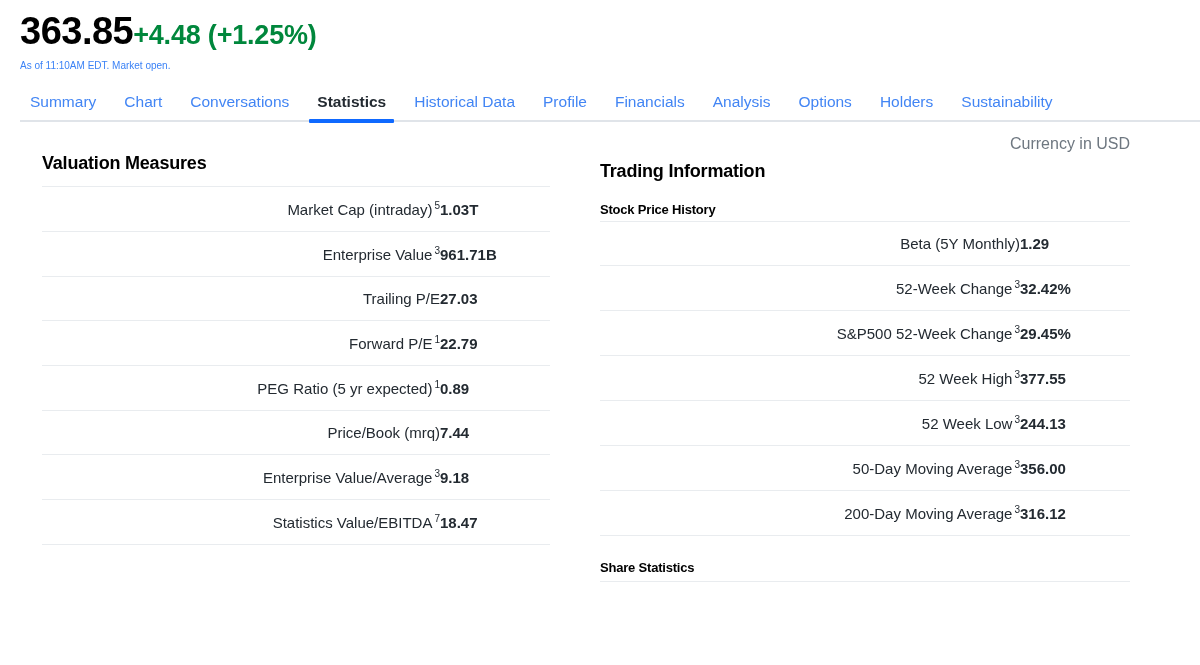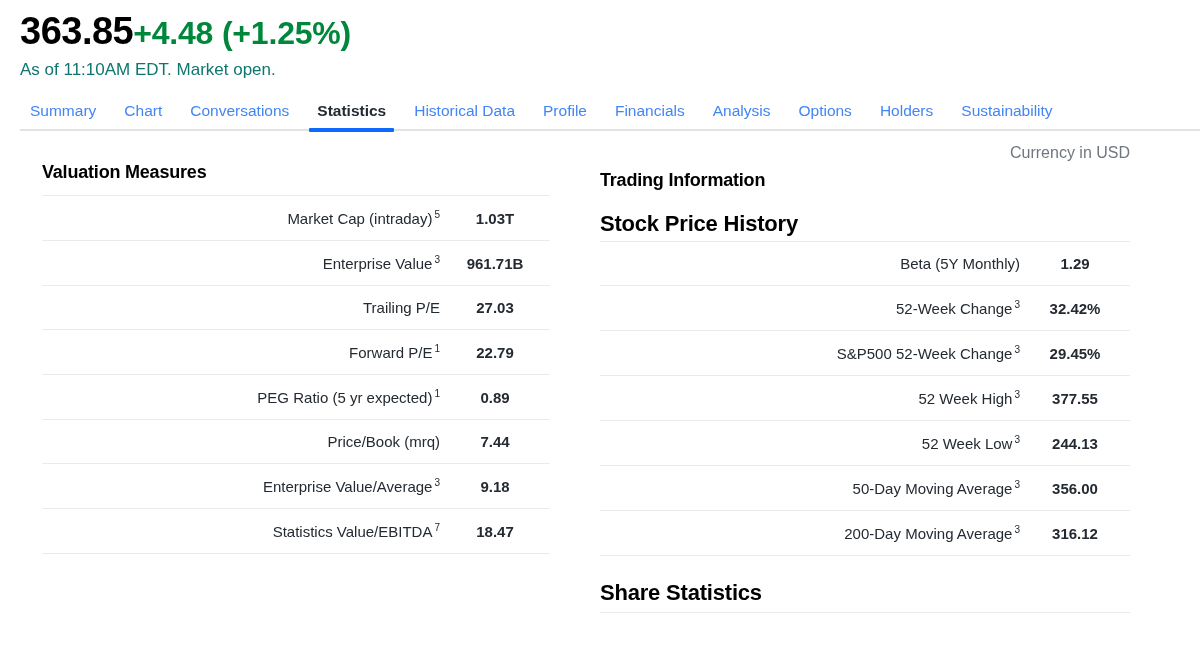--- a/index.html
+++ b/index.html
@@ -25,29 +25,29 @@
     gap: 0;
     line-height: 1;
   }
   .price-value {
     font-size: 38px;
     font-weight: bold;
     letter-spacing: -0.5px;
     color: #000000;
   }
   .price-change {
-    font-size: 32px;
+    font-size: 27px;
     font-weight: bold;
     color: #00873c;
     letter-spacing: -0.2px;
   }
   .quote-meta {
     margin-top: 10px;
-    font-size: 17px;
-    color: #0f766e;
+    font-size: 10px;
+    color: #3b82f6;
   }
 
   
   .tabnav {
     margin-top: 22px;
     padding-left: 20px;
     position: relative;
   }
   .tabnav-list {
     display: flex;
@@ -124,21 +124,21 @@
     font-weight: bold;
     color: #000000;
     margin: 0 0 12px 0;
     letter-spacing: -0.2px;
   }
   .col-right .section-title {
     margin-top: 8px;
     margin-bottom: 14px;
   }
   .subsection-title {
-    font-size: 22px;
+    font-size: 13px;
     font-weight: bold;
     color: #000000;
     margin: 20px 0 4px 0;
     letter-spacing: -0.2px;
   }
 
   
   .stat-table {
     width: 100%;
     border-collapse: collapse;
@@ -151,21 +151,21 @@
     padding: 13px 0 13px 0;
     font-size: 15px;
     vertical-align: middle;
   }
   .stat-label {
     color: #232a31;
     text-align: right;
   }
   .stat-value {
     color: #232a31;
-    text-align: center;
+    text-align: left;
     font-weight: bold;
     white-space: nowrap;
     width: 110px;
   }
   .fn {
     font-size: 10px;
     vertical-align: super;
     color: #232a31;
     margin-left: 2px;
   }

